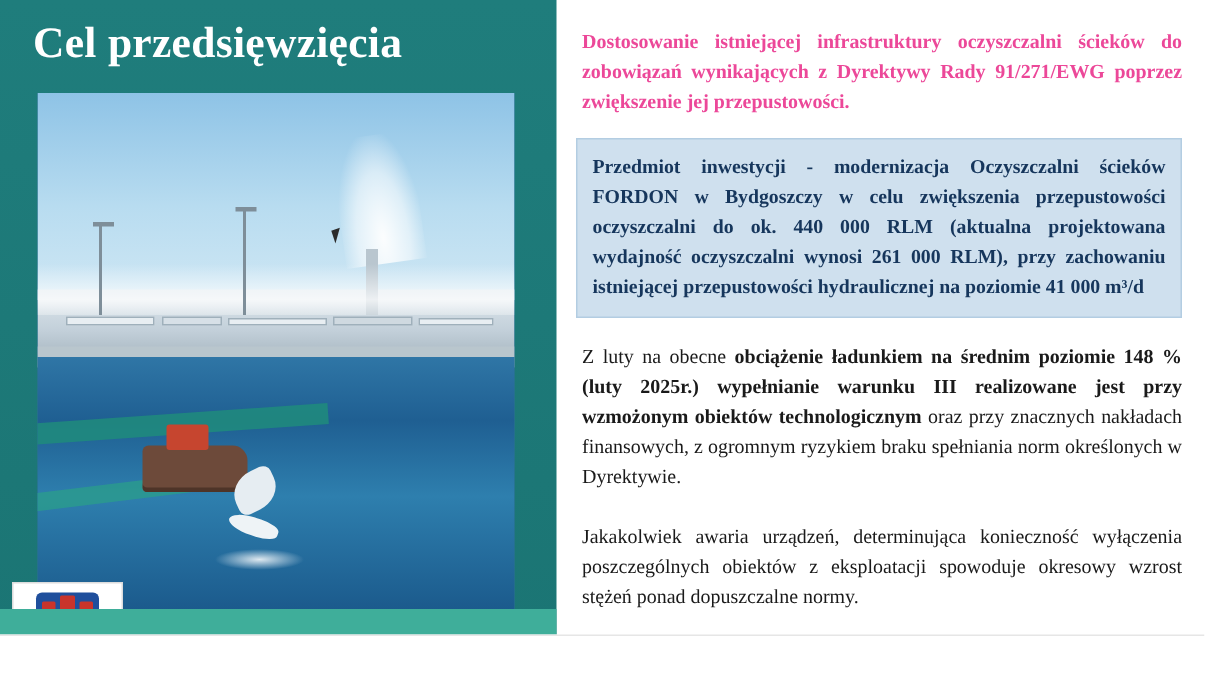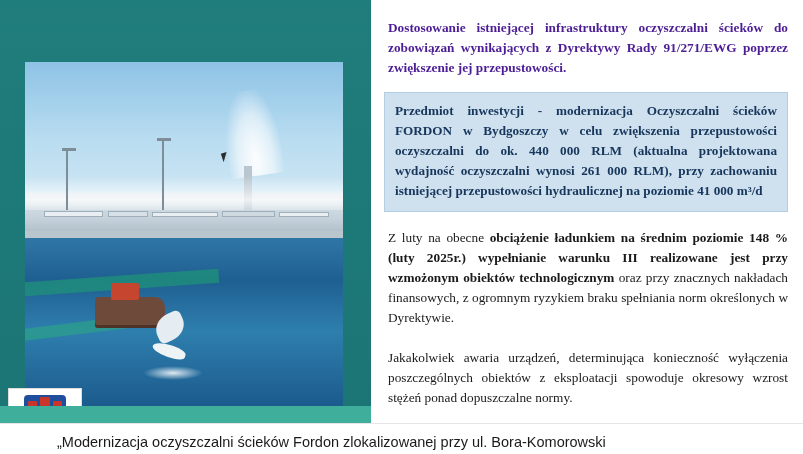--- a/index.html
+++ b/index.html
@@ -244,21 +244,21 @@
     line-height: 1.5;
     color: #1a1a1a;
     text-align: justify;
   }
   .p-intro {
     position: absolute;
     left: 8px;
     top: 18px;
     width: 400px;
     font-weight: bold;
-    color: #4c1d95;
+    color: #ec4899;
   }
   .callout {
     position: absolute;
     left: 4px;
     top: 92px;
     width: 404px;
     background: #cfe0ee;
     border: 1px solid #b3cde2;
     padding: 8px 10px 10px 10px;
     box-sizing: border-box;
@@ -313,20 +313,21 @@
     overflow: hidden;
   }
 </style>
 </head>
 <body>
 
 <div class="slide">
 
   <div class="left-panel"></div>
 
+  <div class="title">Cel przedsięwzięcia</div>
 
   <div class="photo">
     <div class="sky"></div>
     <div class="plume"></div>
     <div class="plant-band">
       <div class="bldg b1"></div>
       <div class="bldg b2"></div>
       <div class="bldg b3"></div>
       <div class="bldg b4"></div>
       <div class="bldg b5"></div>
@@ -367,15 +368,14 @@
     <div class="callout">Przedmiot inwestycji - modernizacja Oczyszczalni ścieków FORDON w Bydgoszczy w celu zwiększenia przepustowości oczyszczalni do ok. 440 000 RLM (aktualna projektowana wydajność oczyszczalni wynosi 261 000 RLM), przy zachowaniu istniejącej przepustowości hydraulicznej na poziomie 41 000 m³/d</div>
 
     <div class="para p-body"><span>Z luty na obecne </span><b>obciążenie ładunkiem na średnim poziomie 148 % (luty 2025r.)</b><b> wypełnianie warunku III realizowane jest przy wzmożonym obiektów technologicznym</b><span> oraz przy znacznych nakładach finansowych, z ogromnym ryzykiem braku spełniania norm określonych w Dyrektywie.</span></div>
 
     <div class="para p-last">Jakakolwiek awaria urządzeń, determinująca konieczność wyłączenia poszczególnych obiektów z eksploatacji spowoduje okresowy wzrost stężeń ponad dopuszczalne normy.</div>
 
   </div>
 
   <div class="caption-green"></div>
   <div class="caption-bar"></div>
-  <div class="caption-text">„Modernizacja oczyszczalni ścieków Fordon zlokalizowanej przy ul. Bora-Komorowski</div>
 
 </div>
 
 </body></html>

